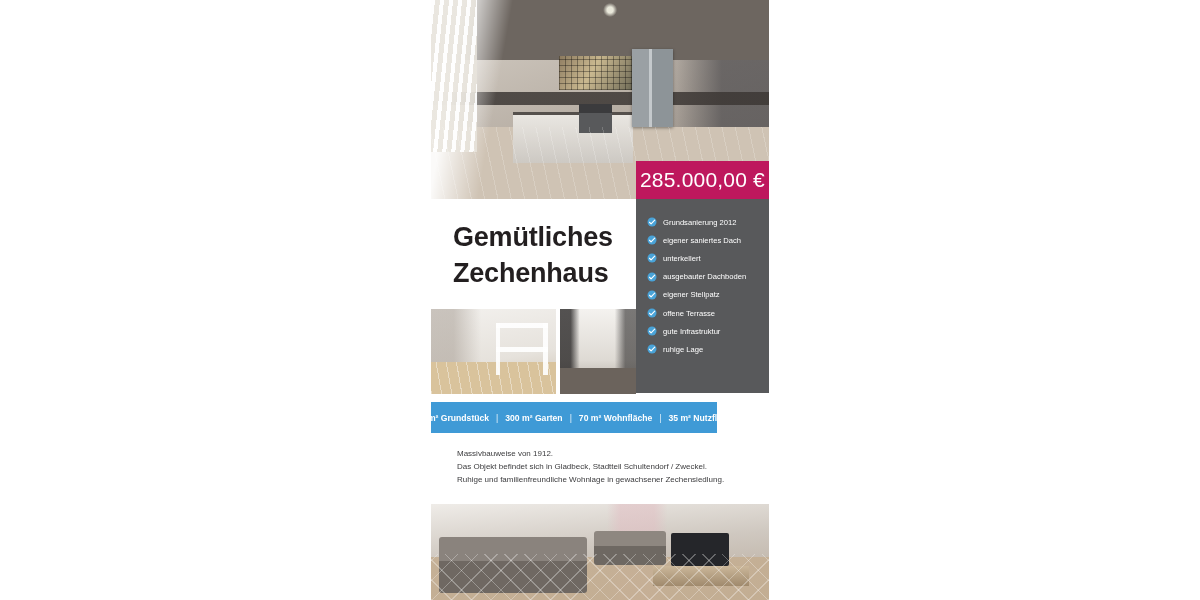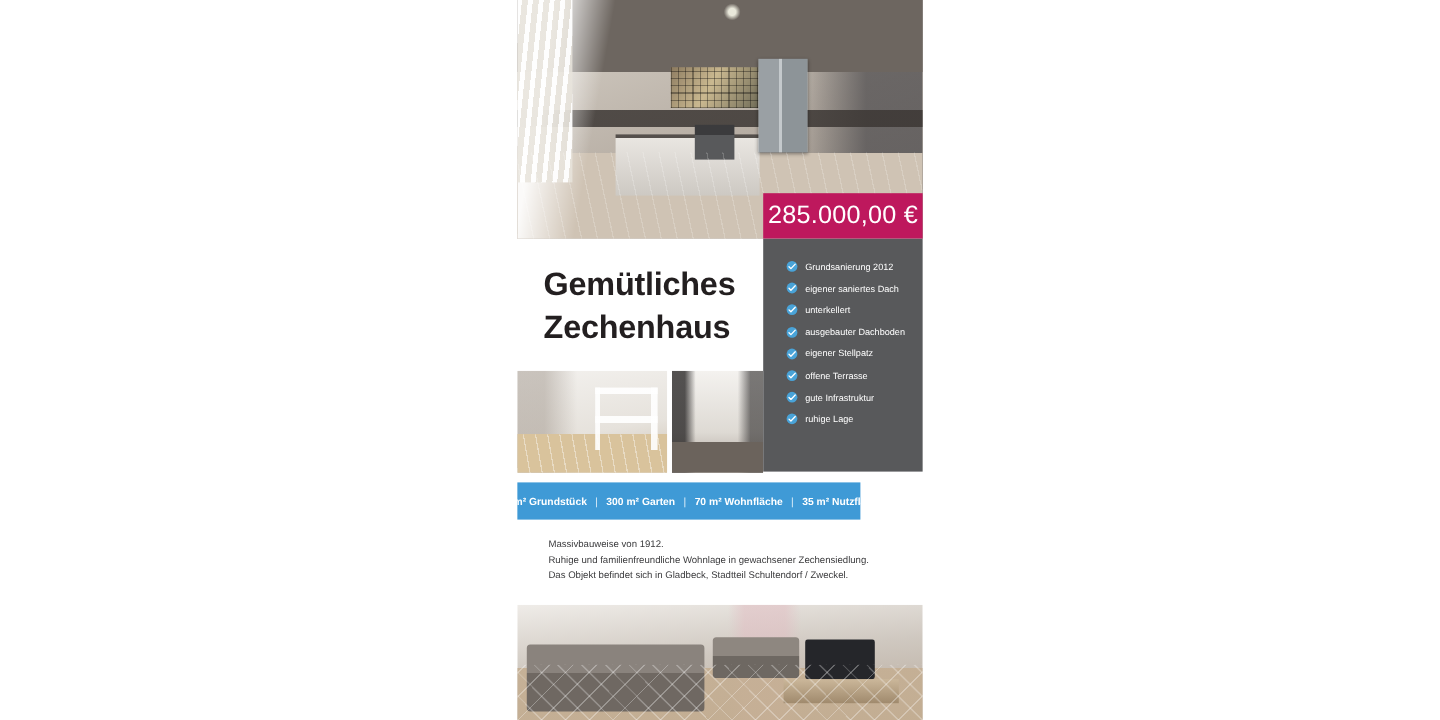--- a/index.html
+++ b/index.html
@@ -161,21 +161,20 @@
   }
   .feature {
     display: flex;
     align-items: center;
     gap: 6px;
     padding: 0 6px 0 11px;
     height: 18.2px;
     color: #ffffff;
     font-size: 7.6px;
     white-space: nowrap;
-    margin-left: 8px;
   }
   .check {
     flex: 0 0 auto;
     width: 10px; height: 10px;
     display: block;
   }
 
   
   .photos {
     position: absolute;
@@ -391,22 +390,22 @@
       <span class="sep">|</span>
       <span>300 m² Garten</span>
       <span class="sep">|</span>
       <span>70 m² Wohnfläche</span>
       <span class="sep">|</span>
       <span>35 m² Nutzfläche</span>
     </div>
 
     <div class="bodytext">
       <div>Massivbauweise von 1912.</div>
+      <div>Das Objekt befindet sich in Gladbeck, Stadtteil Schultendorf / Zweckel.</div>
       <div>Ruhige und familienfreundliche Wohnlage in gewachsener Zechensiedlung.</div>
-      <div>Das Objekt befindet sich in Gladbeck, Stadtteil Schultendorf / Zweckel.</div>
     </div>
 
     <div class="bottomphoto">
       <div class="bp-img">
         <div class="bp-sofa"></div>
         <div class="bp-sofa2"></div>
         <div class="bp-tv"></div>
         <div class="bp-table"></div>
       </div>
     </div>

